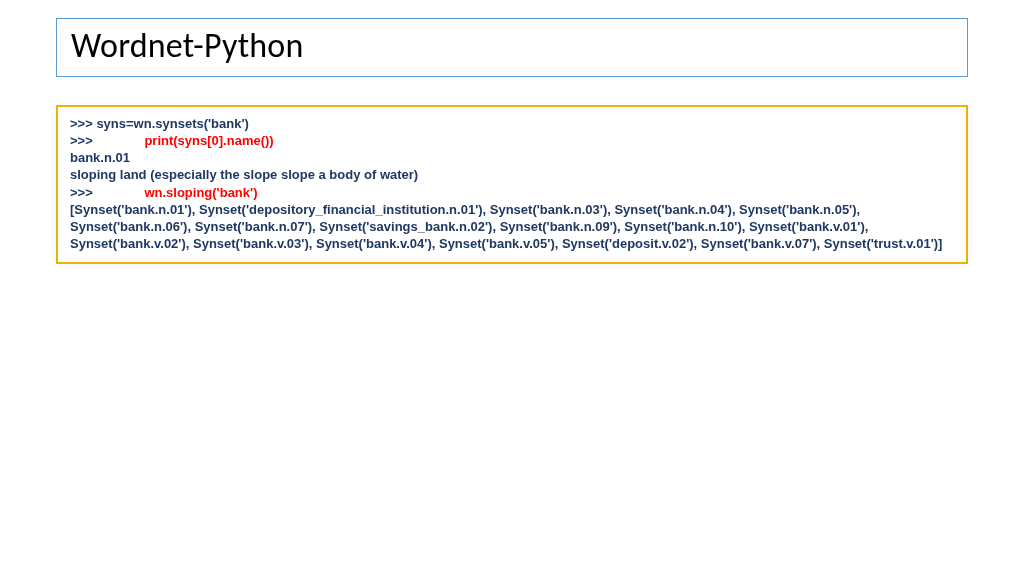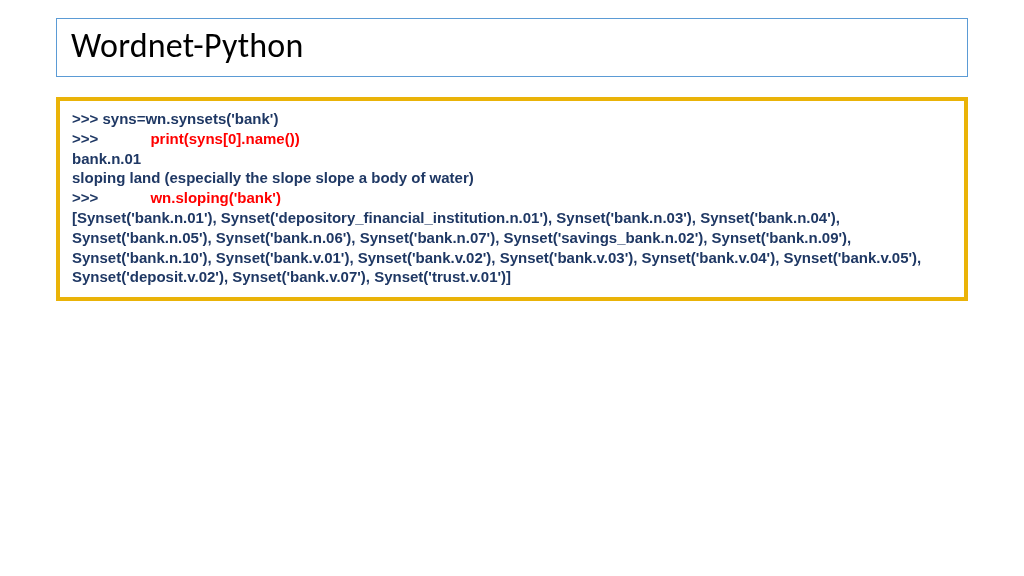--- a/index.html
+++ b/index.html
@@ -7,34 +7,34 @@
   body {
     width: 1024px;
     height: 576px;
     background: #ffffff;
     font-family: Calibri, "Segoe UI", Arial, sans-serif;
     padding: 18px 56px 30px 56px;
   }
   .title-box {
     border: 1px solid #5b9bd5;
     padding: 6px 22px 10px 14px;
-    margin-bottom: 20px;
+    margin-bottom: 28px;
   }
   .title-box h1 {
     margin: 0;
     font-size: 34px;
     font-weight: 400;
     color: #000;
     letter-spacing: 0.2px;
   }
   .code-box {
-    border: 4px solid #eab308;
+    border: 2px solid #eab308;
     padding: 8px 12px 10px 12px;
     font-family: Verdana, Geneva, sans-serif;
-    font-size: 15px;
+    font-size: 13px;
     line-height: 1.32;
     font-weight: 700;
     color: #1f3864;
   }
   .code-box .line { white-space: pre-wrap; word-break: break-word; }
   .prompt { color: #1f3864; }
   .hl { color: #ff0000; margin-left: 48px; }
   .out { color: #1f3864; }
 </style>
 </head>

